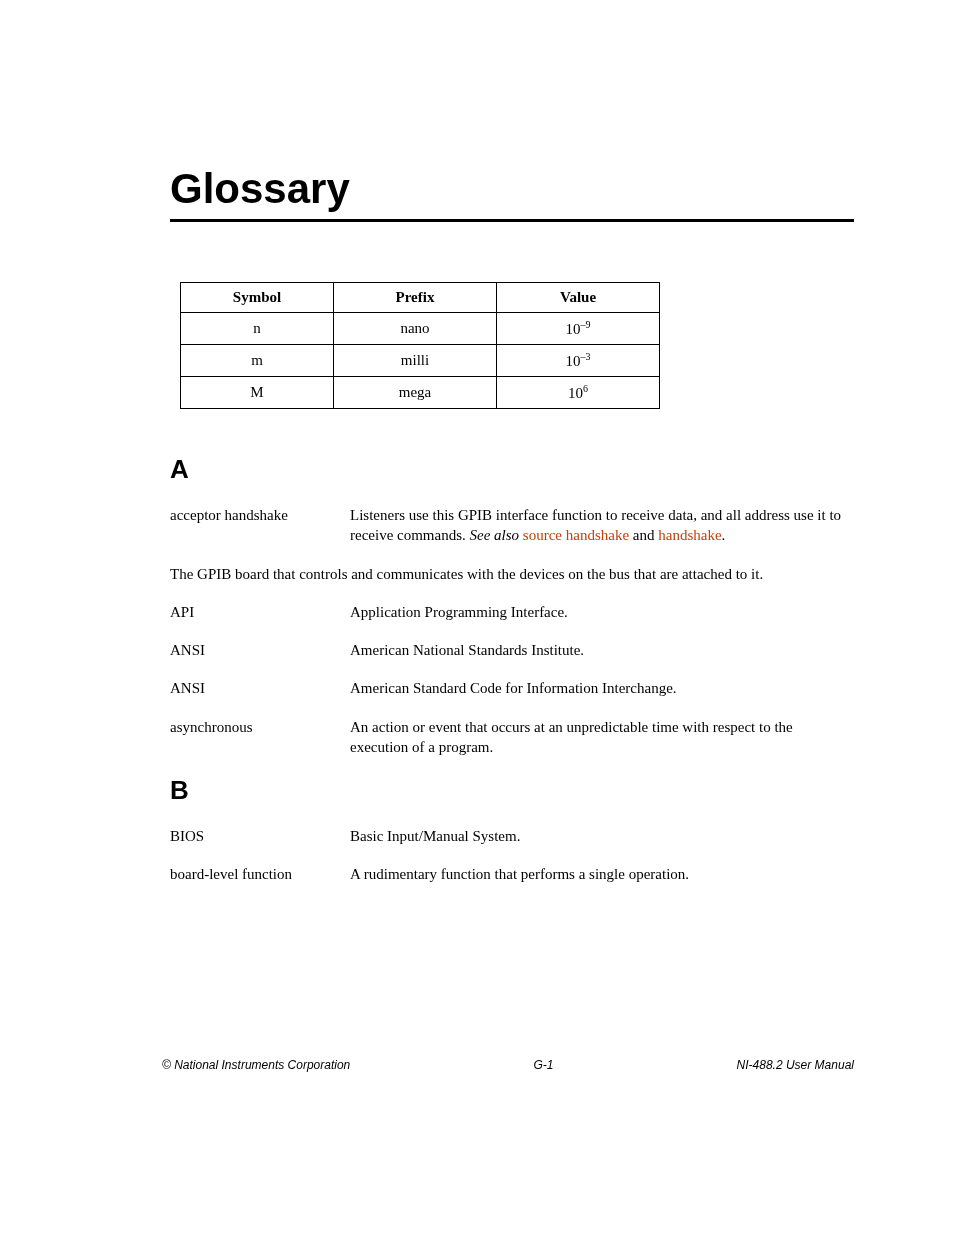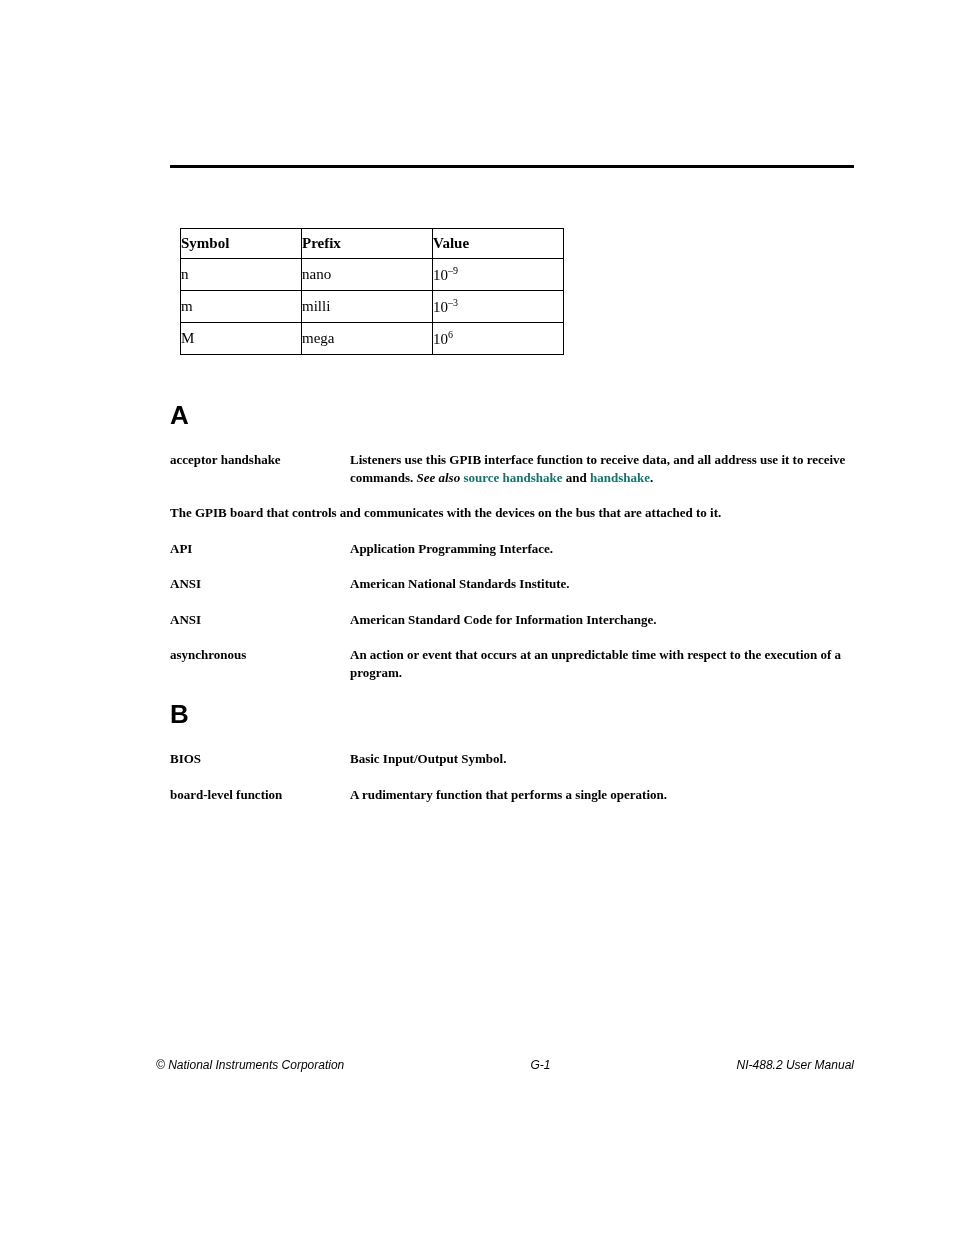--- a/index.html
+++ b/index.html
@@ -26,79 +26,79 @@
     border-top: 3px solid #000;
     margin: 0 0 60px 0;
   }
   .prefix-table {
     border-collapse: collapse;
     margin-left: 10px;
     margin-bottom: 45px;
   }
   .prefix-table th, .prefix-table td {
     border: 1px solid #000;
-    padding: 6px 0;
-    text-align: left;
+    padding: 6px 16px;
+    text-align: center;
     font-size: 15px;
   }
   .prefix-table th {
     font-weight: bold;
   }
   .exp {
     font-size: 15px;
   }
   .exp sup {
     font-size: 10px;
   }
   .section-letter {
     font-family: Arial, Helvetica, sans-serif;
     font-weight: bold;
     font-size: 26px;
     margin: 10px 0 20px 0;
   }
   .entry {
     display: flex;
     margin-bottom: 18px;
-    font-size: 13px;
+    font-size: 15px;
     line-height: 1.35;
-    font-weight: bold;
   }
   .term {
     width: 170px;
     flex-shrink: 0;
     padding-right: 10px;
   }
   .definition {
     flex: 1;
   }
   .italic {
     font-style: italic;
   }
   .link {
-    color: #0f766e;
+    color: #c2410c;
   }
   .footer {
     position: absolute;
     top: 1058px;
-    left: 156px;
+    left: 162px;
     right: 100px;
     display: flex;
     justify-content: space-between;
     font-family: Arial, Helvetica, sans-serif;
     font-style: italic;
     font-size: 12px;
   }
   .col-symbol { width: 120px; }
   .col-prefix { width: 130px; font-family: Liberation Serif, serif; }
   .col-value  { width: 130px; }
 </style>
 </head>
 <body>
 
 <div class="page">
+  <h1 class="title">Glossary</h1>
   <hr class="title-rule">
 
   <table class="prefix-table">
     <tbody>
         <tr>
       <th class="col-symbol">Symbol</th>
       <th class="col-prefix">Prefix</th>
       <th class="col-value">Value</th>
     </tr>
     <tr>
@@ -151,21 +151,21 @@
     <div class="term">asynchronous</div>
     <div class="definition">An action or event that occurs at an unpredictable time with respect to the execution of a program.</div>
   </div>
 
 
   <div class="section-letter">B</div>
 
 
   <div class="entry">
     <div class="term">BIOS</div>
-    <div class="definition">Basic Input/Output Symbol.</div>
+    <div class="definition">Basic Input/Manual System.</div>
   </div>
 
   <div class="entry">
     <div class="term">board-level function</div>
     <div class="definition">A rudimentary function that performs a single operation.</div>
   </div>
 </div>
 
 <div class="footer">
   <span>© National Instruments Corporation</span>

